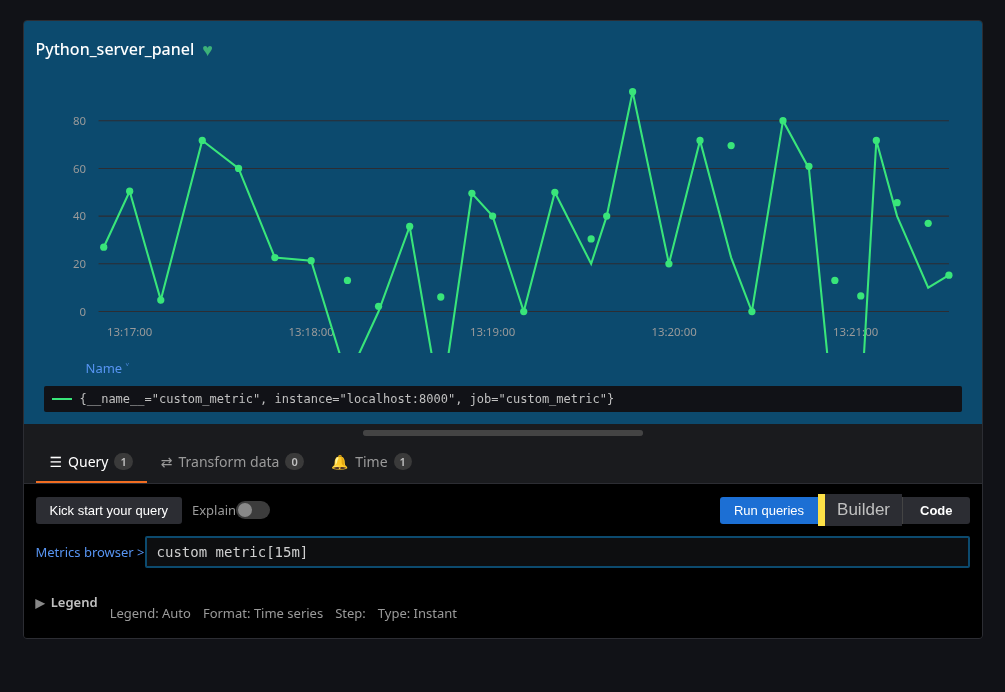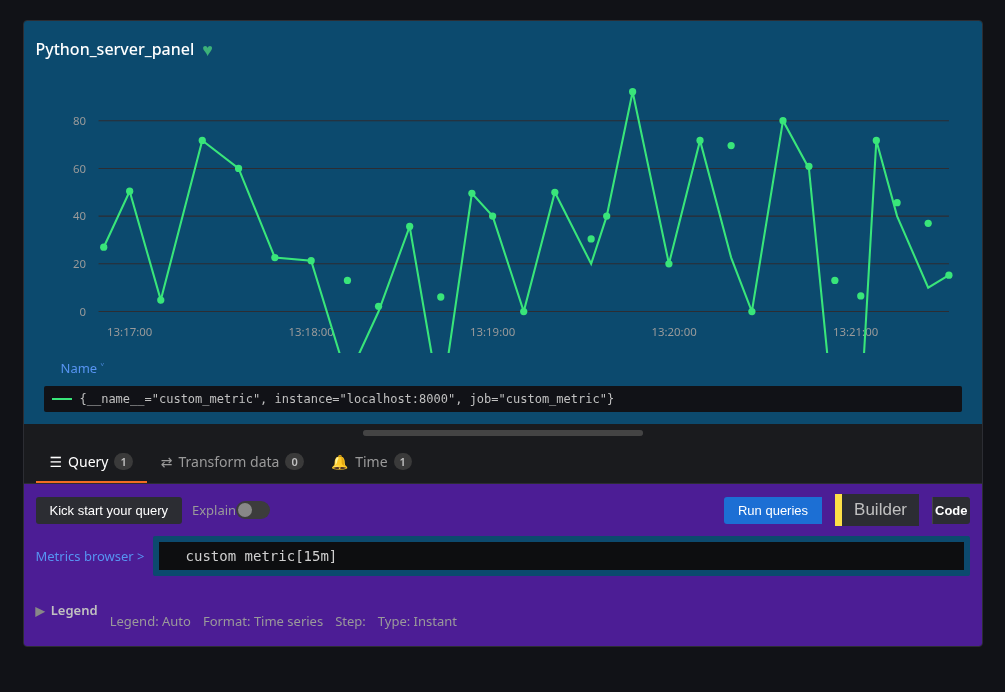--- a/index.html
+++ b/index.html
@@ -85,21 +85,21 @@
     }
 
     .name-dropdown {
       display: inline-flex;
       align-items: center;
       gap: 4px;
       color: #5794f2;
       font-size: 13px;
       cursor: pointer;
       margin-top: 6px;
-      margin-left: 25px;
+      margin-left: 50px;
     }
 
     .legend-row {
       display: flex;
       align-items: center;
       gap: 8px;
       margin: 8px 8px 4px 8px;
       padding: 6px 8px;
       background: #111217;
       border-radius: 2px;
@@ -176,21 +176,21 @@
       background: #3a3a3a;
       color: #c0c0c0;
       font-size: 11px;
       padding: 1px 6px;
       border-radius: 10px;
       font-weight: 600;
     }
 
     
     .query-area {
-      background: #4c1d95;
+      background: #000000;
       padding: 10px 12px;
     }
 
     .query-toolbar {
       display: flex;
       align-items: center;
       gap: 10px;
       margin-bottom: 10px;
     }
 
@@ -228,21 +228,21 @@
       border-radius: 50%;
       position: absolute;
       top: 2px;
       left: 2px;
     }
 
     .toolbar-right {
       margin-left: auto;
       display: flex;
       align-items: center;
-      gap: 13px;
+      gap: 0;
     }
 
     .run-queries-btn {
       background: #1c6fd4;
       color: #ffffff;
       border: none;
       padding: 6px 14px;
       border-radius: 3px 0 0 3px;
       font-size: 13px;
       cursor: pointer;
@@ -256,21 +256,21 @@
       padding: 6px 12px;
       font-size: 17px;
       cursor: pointer;
       border-left: 7px solid #fde047;
     }
 
     .code-btn {
       background: #2c2d33;
       color: #ffffff;
       border: none;
-      padding: 6px 2px;
+      padding: 6px 17px;
       font-size: 13px;
       cursor: pointer;
       border-left: 1px solid #444;
       border-radius: 0 3px 3px 0;
       font-weight: 600;
     }
 
     .metrics-row {
       display: flex;
       align-items: center;
@@ -285,27 +285,26 @@
       padding: 6px 0;
       white-space: nowrap;
       display: flex;
       align-items: center;
       gap: 4px;
     }
 
     .metrics-input {
       flex: 1;
       background: #0d0e10;
-      border: 6px solid #0c4a6e;
+      border: 2px solid #0c4a6e;
       color: #d0d0d0;
-      padding: 6px 27px;
+      padding: 6px 10px;
       font-size: 14px;
       font-family: monospace;
       border-radius: 2px;
-      margin-left: 8px;
       outline: none;
     }
 
     .options-row {
       display: flex;
       align-items: center;
       gap: 12px;
       padding: 6px 0;
       font-size: 13px;
       color: #9a9a9a;

